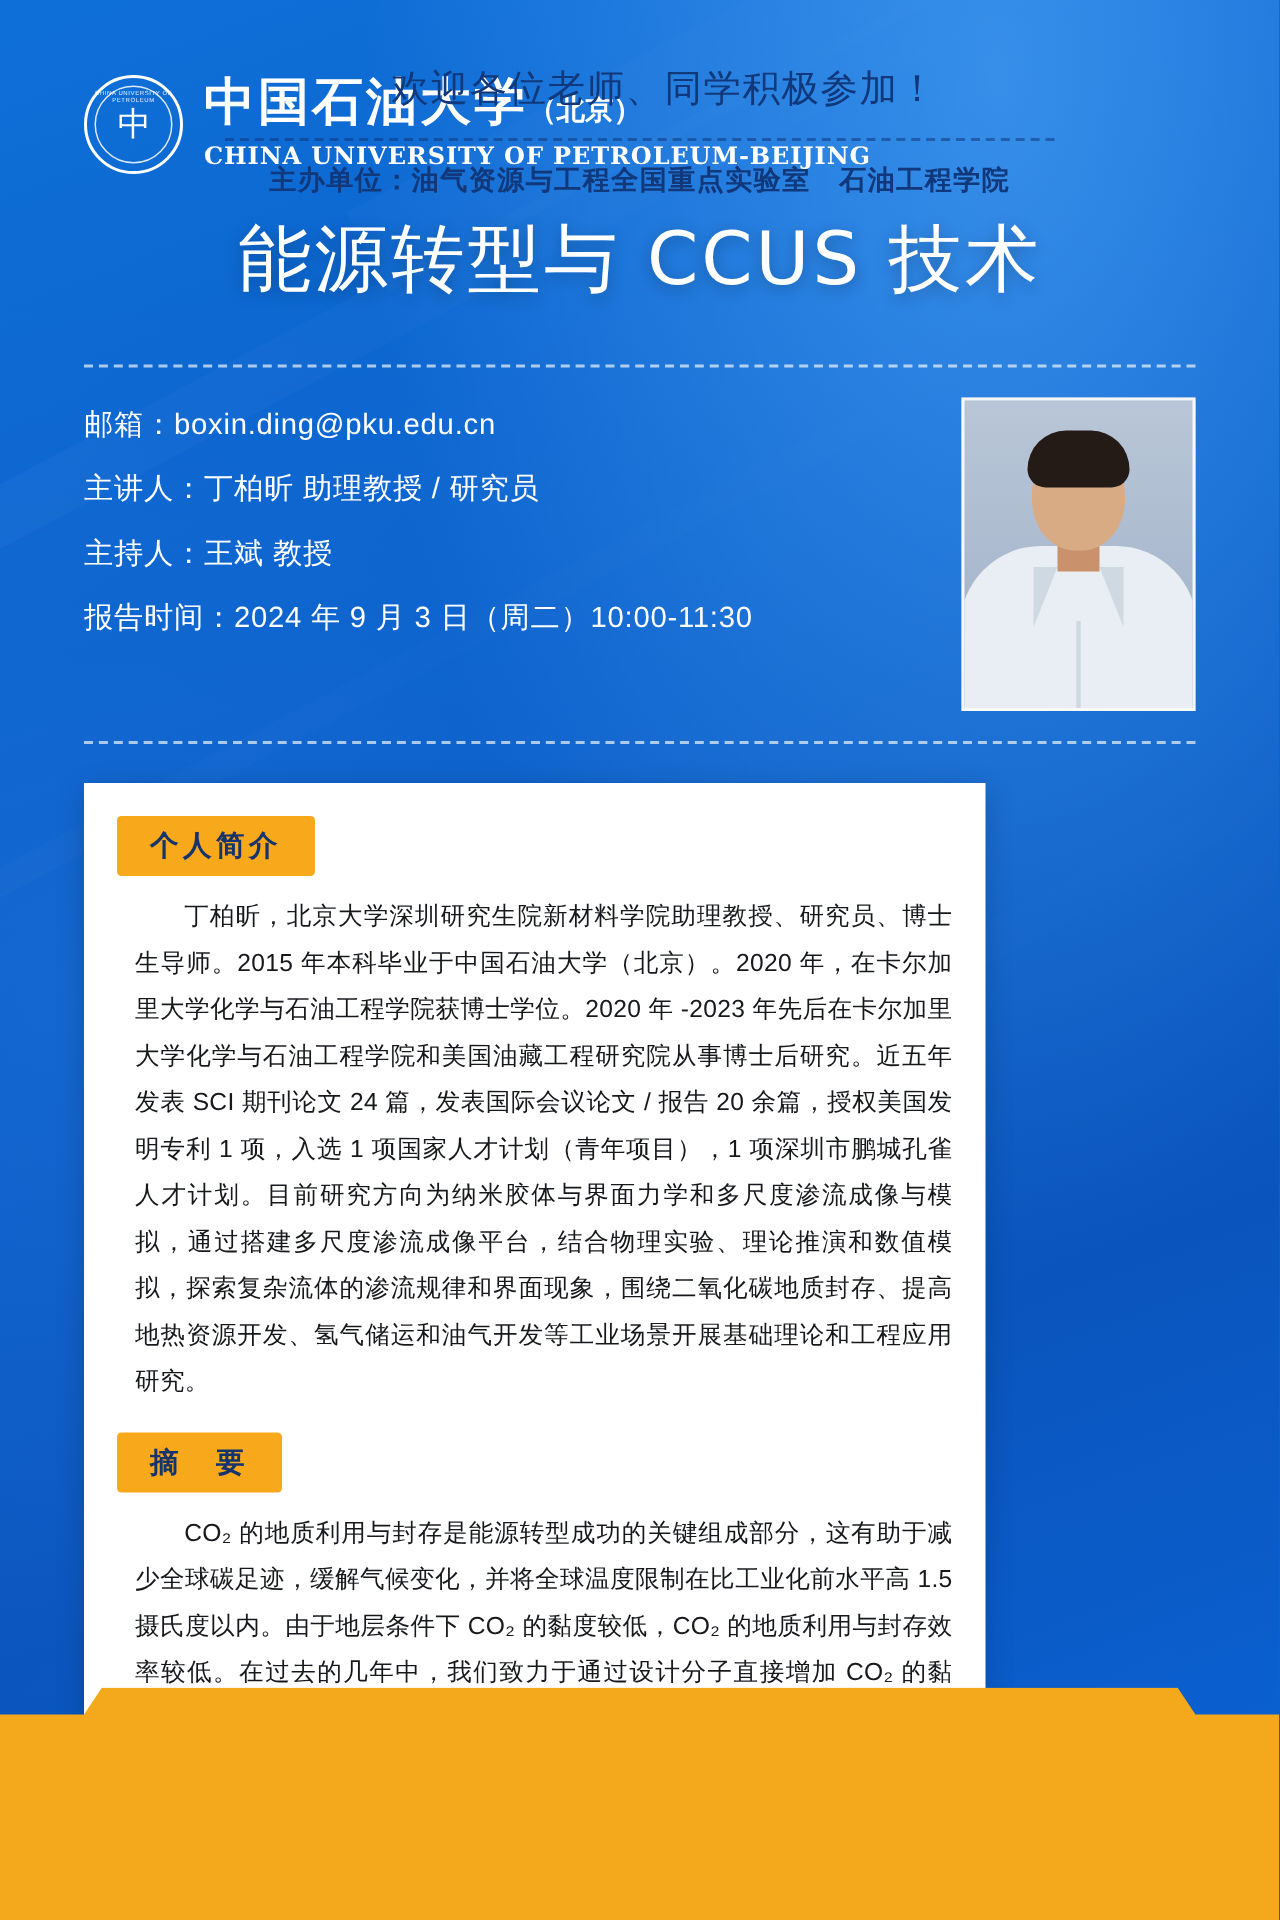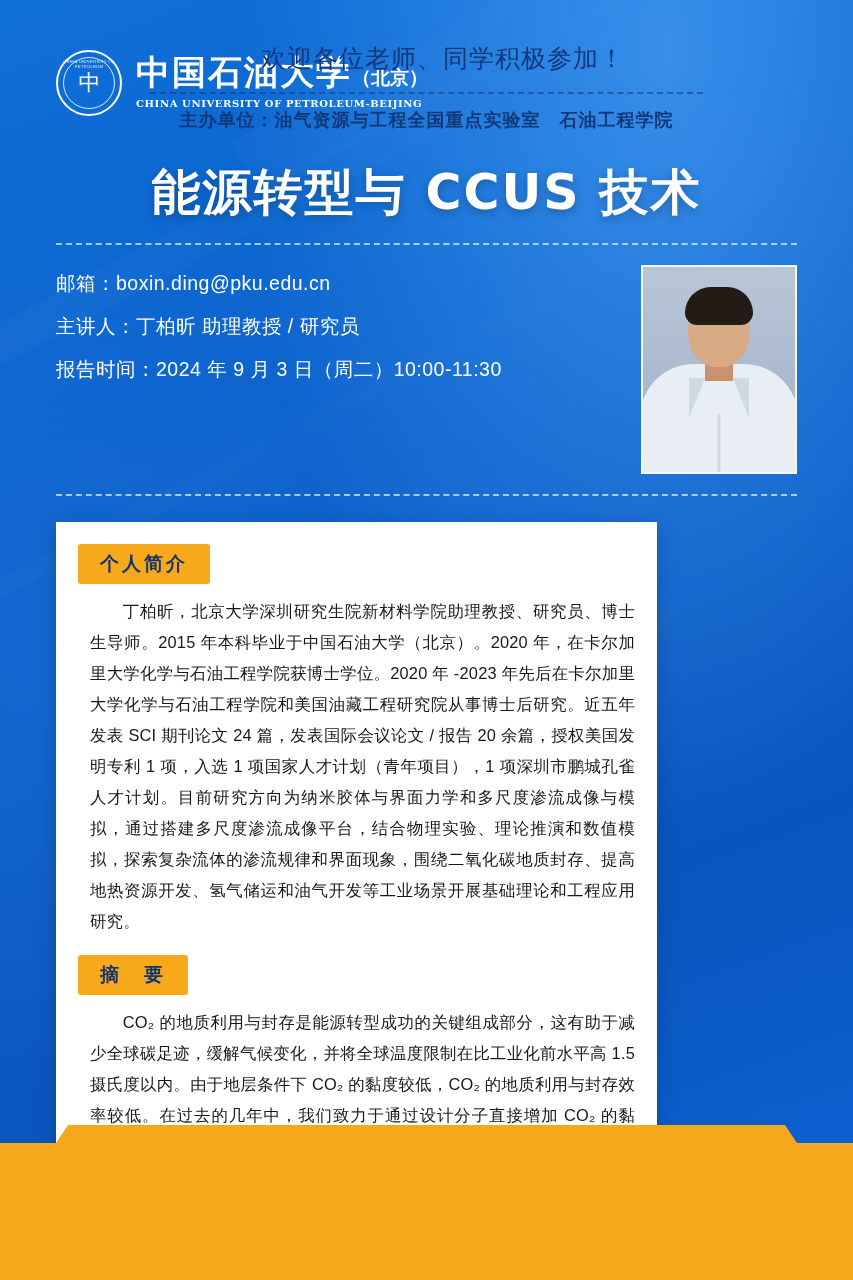--- a/index.html
+++ b/index.html
@@ -87,41 +87,40 @@
     letter-spacing: 2px;
     line-height: 1.1;
   }
   .logo-text-cn .paren {
     font-size: 19px;
     letter-spacing: 0;
   }
   .logo-text-en {
     color: #ffffff;
     font-family: "DejaVu Serif", serif;
-    font-size: 10px;
+    font-size: 16px;
     font-weight: bold;
     letter-spacing: .6px;
     margin-top: 3px;
   }
   .logo-stack { display: flex; flex-direction: column; }
 
   
   .main-title {
     position: absolute;
     left: 0;
     right: 0;
     top: 140px;
     text-align: center;
     color: #ffffff;
     font-family: "DejaVu Sans", sans-serif;
-    font-weight: bold;
+    font-weight: normal;
     font-size: 49px;
     letter-spacing: 2px;
     text-shadow: 0 3px 10px rgba(0,0,0,0.25);
-    margin-top: 20px;
   }
 
   
   .divider {
     position: absolute;
     left: 56px;
     right: 56px;
     height: 0;
     border-top: 2px dashed rgba(255,255,255,0.65);
   }
@@ -307,20 +306,21 @@
   </div>
 
   <div class="main-title">能源转型与 CCUS 技术</div>
 
   <div class="divider top"></div>
   <div class="divider bottom"></div>
 
   <div class="info">
     <div>邮箱：boxin.ding@pku.edu.cn</div>
     <div>主讲人：丁柏昕 助理教授 / 研究员</div>
+    <div>主持人：王斌 教授</div>
     <div>报告时间：2024 年 9 月 3 日（周二）10:00-11:30</div>
   </div>
 
   <div class="portrait">
     <div class="bg"></div>
     <div class="body"></div>
     <div class="collar-l"></div>
     <div class="collar-r"></div>
     <div class="shirtline"></div>
     <div class="neck"></div>

